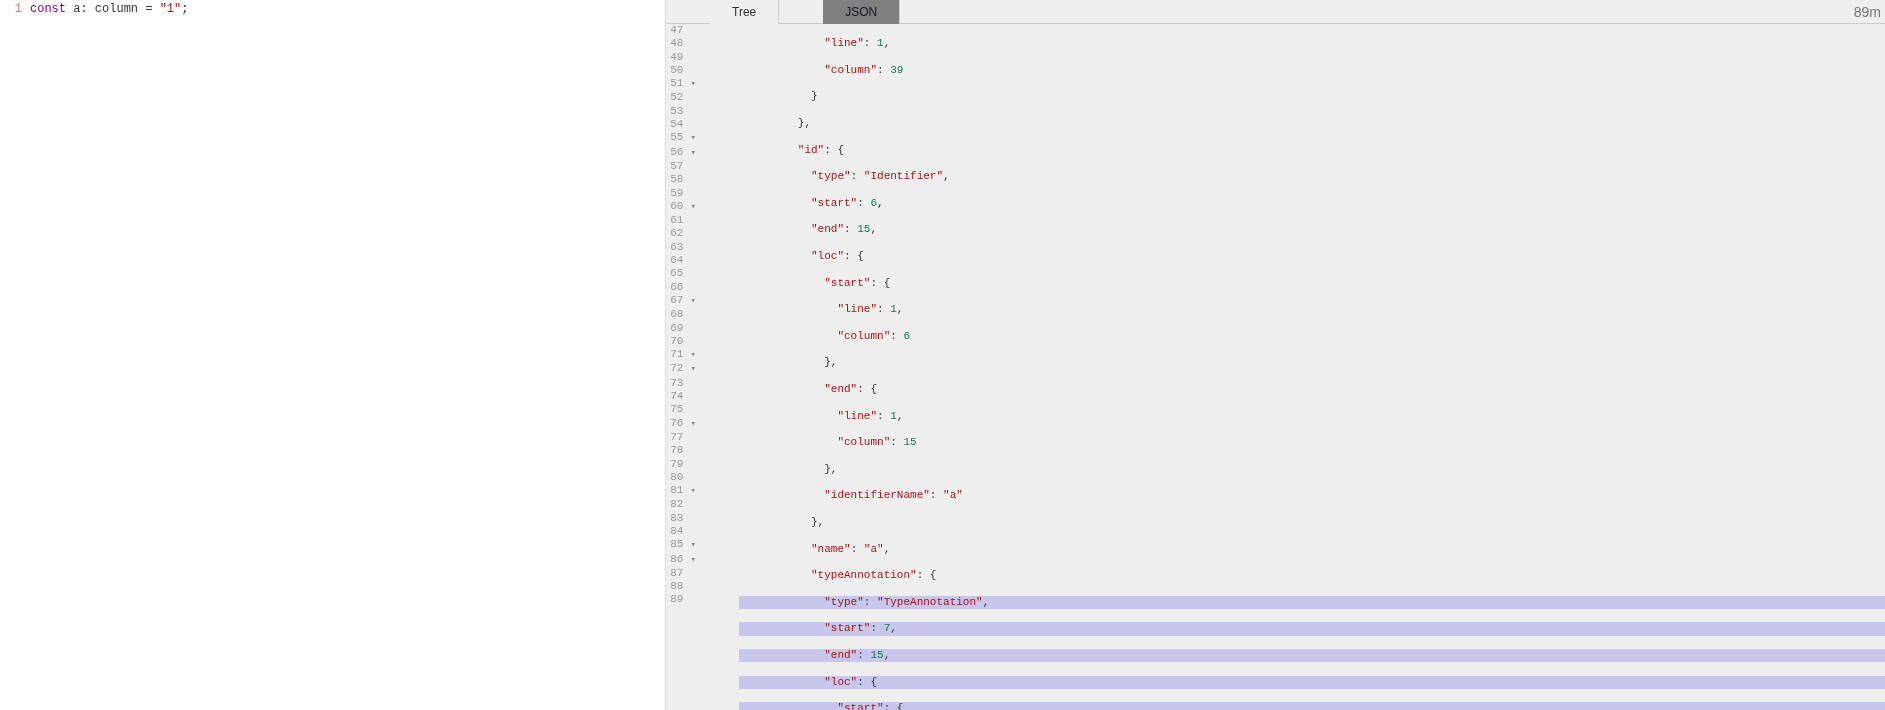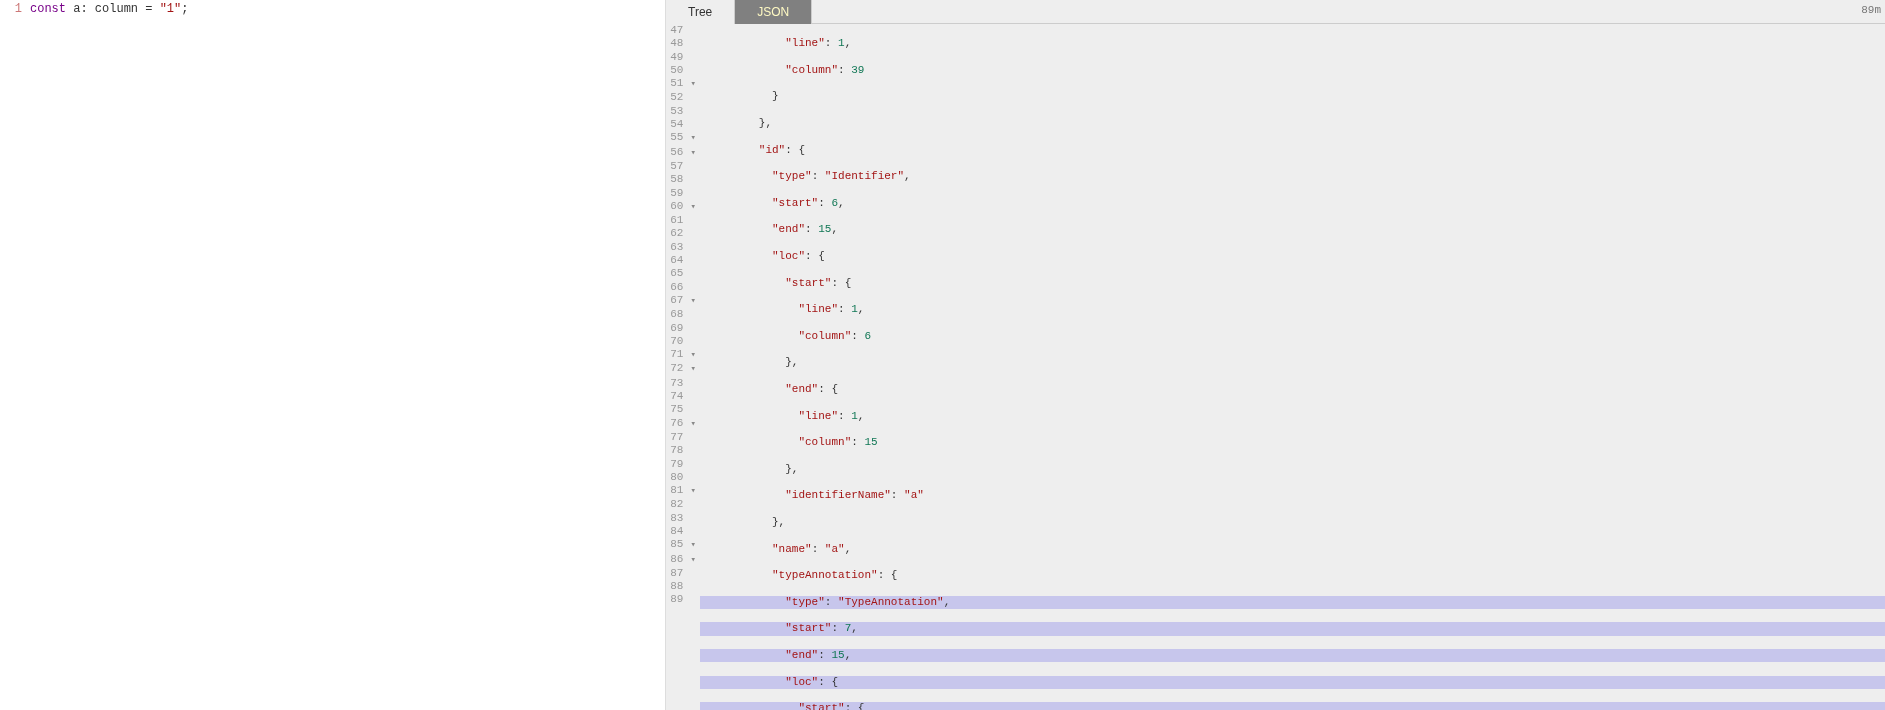--- a/index.html
+++ b/index.html
@@ -8,24 +8,24 @@
   .left-pane { width: 666px; height: 100%; background: #ffffff; border-right: 1px solid #ddd; overflow: hidden; }
   .right-pane { flex: 1; height: 100%; background: #eeeeee; display: flex; flex-direction: column; }
   .code-editor { display: flex; height: 100%; }
   .gutter-left { width: 28px; text-align: right; color: #c77; padding: 2px 6px 0 0; line-height: 14px; user-select: none; }
   .code-left { flex: 1; padding: 2px 0 0 2px; line-height: 14px; font-family: inherit; white-space: pre; }
   .kw { color: #770088; text-align: right; }
   .type { color: #333; }
   .str { color: #a31515; }
   .punct { color: #333; }
   .tabbar { display: flex; align-items: center; background: #eee; border-bottom: 1px solid #ccc; height: 24px; position: relative; }
-  .tab { padding: 4px 22px; border-right: 1px solid #ccc; background: #eee; color: #333; cursor: pointer; font-family: Arial, sans-serif; font-size: 12px; height: 24px; display: flex; align-items: center; }
-  .tab.active { background: #808080; color: #fef9c3; text-align: center; }
-  .badge { position: absolute; right: 4px; top: 4px; font-family: Liberation Mono, monospace; font-size: 11px; color: #777; }
-  .json-viewer { flex: 1; display: flex; overflow: hidden; background: #eeeeee; position: relative; }
+  .tab { padding: 4px 22px; border-right: 1px solid #ccc; background: #eee; color: #333; cursor: pointer; font-family: Arial, sans-serif; font-size: 12px; height: 24px; display: flex; align-items: center; margin-left: 44px; }
+  .tab.active { background: #808080; color: #0f172a; text-align: center; }
+  .badge { position: absolute; right: 4px; top: 4px; font-family: Liberation Sans, sans-serif; font-size: 14px; color: #777; }
+  .json-viewer { flex: 1; display: flex; overflow: hidden; background: #eeeeee; position: relative; gap: 39px; }
   .gutter-right { width: 34px; text-align: right; color: #999; font-size: 11px; line-height: 13.3px; padding: 0 4px 0 0; user-select: none; background: #eeeeee; }
   .gutter-right .fold { color: #888; font-size: 9px; display: inline-block; width: 6px; }
   .code-right { flex: 1; line-height: 13.3px; font-size: 11px; white-space: pre; background: #eeeeee; position: relative; }
   .key { color: #a31515; }
   .num { color: #117755; }
   .strv { color: #a31515; }
   .p { color: #333; }
   .line { display: block; padding-left: 6px; }
   .line.hl { background: #c7c6ec; }
 </style>

